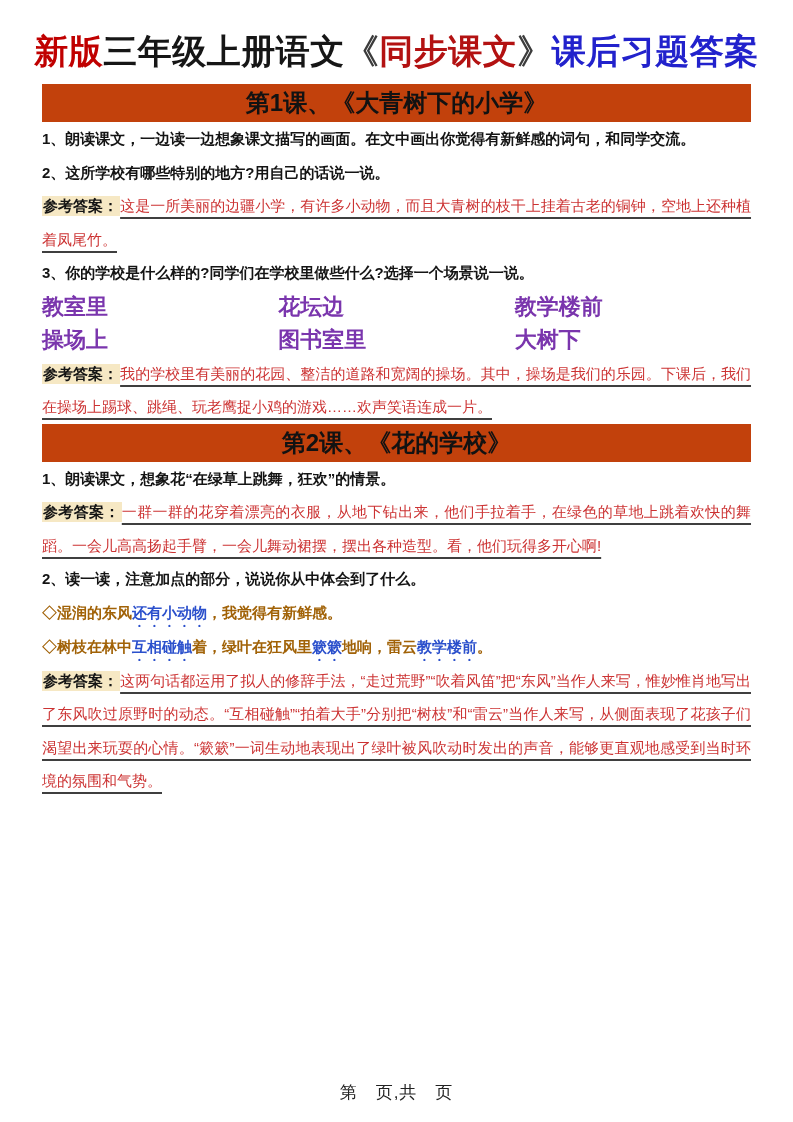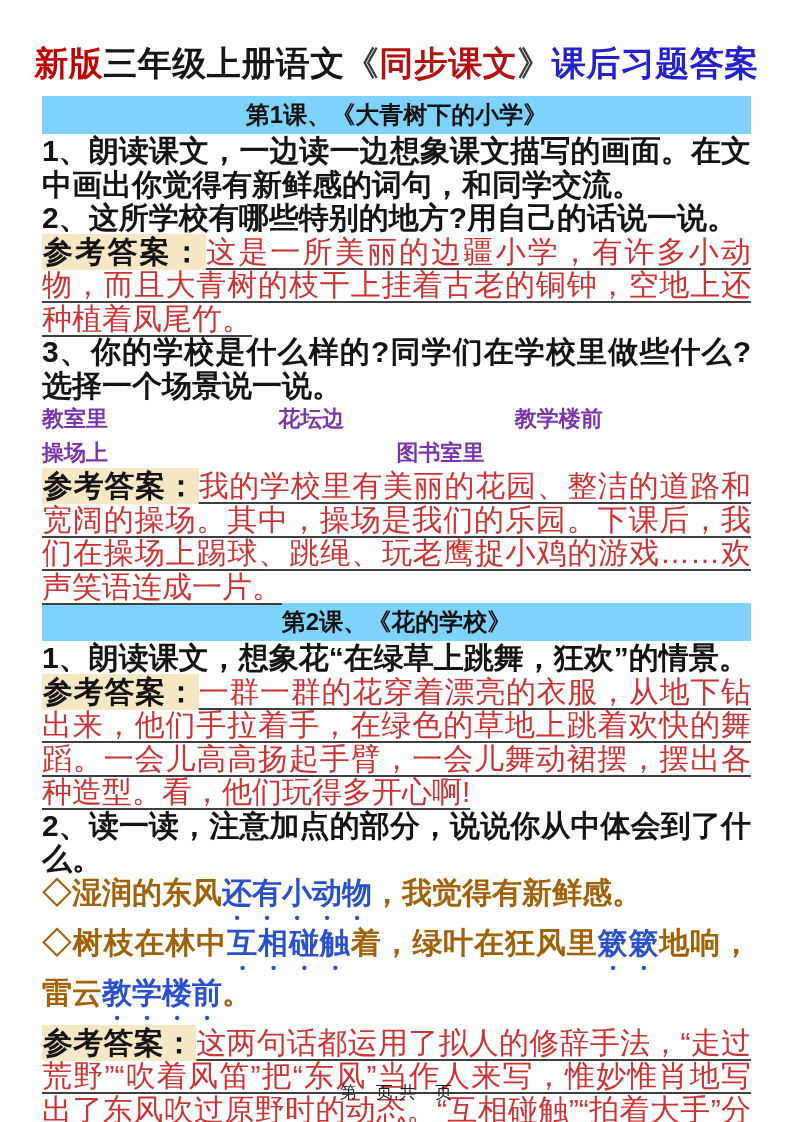--- a/index.html
+++ b/index.html
@@ -7,47 +7,47 @@
   .page {
     position:relative;
     width:793px; height:1122px;
     margin:0 auto;
     background:#ffffff;
     font-family:"Liberation Sans", sans-serif;
     color:#1a1a1a;
     overflow:hidden;
   }
   .title {
-    padding-top:40px;
+    padding-top:28px;
     text-align:center;
     font-size:34px;
     font-weight:bold;
     line-height:46px;
     letter-spacing:0.5px;
     white-space:nowrap;
   }
   .t-red    { color:#c00000; }
   .t-black  { color:#161616; }
   .t-bracket{ color:#3c3c3c; }
   .t-red2   { color:#b31212; }
   .t-blue   { color:#2222cc; }
 
   .content { margin:10px 42px 0 42px; }
 
   .section-bar {
-    background:#7dd3fc;
+    background:#c2410c;
     height:38px;
     line-height:38px;
     text-align:center;
     font-size:24px;
     font-weight:bold;
     color:#121212;
   }
   .para {
-    font-size:30px;
+    font-size:15px;
     line-height:33.5px;
     text-align:justify;
     text-justify:inter-character;
     color:#1a1a1a;
   }
   .r-q    { font-weight:700; color:#141414; }
   .r-t    { font-weight:600; color:#a16207; }
   .r-label{
     font-weight:700; color:#141414;
     background:#f6e8c4;
@@ -102,20 +102,21 @@
       <div class="para"><span class="r-q">3、你的学校是什么样的?同学们在学校里做些什么?选择一个场景说一说。</span></div>
       <div class="options">
         <div class="options-row">
           <span class="option-word">教室里</span>
           <span class="option-word">花坛边</span>
           <span class="option-word">教学楼前</span>
         </div>
         <div class="options-row">
           <span class="option-word">操场上</span>
           <span class="option-word">图书室里</span>
+          <span class="option-word">大树下</span>
         </div>
       </div>
       <div class="para"><span class="r-label">参考答案：</span><span class="r-red">我的学校里有美丽的花园、整洁的道路和宽阔的操场。其中，操场是我们的乐园。下课后，我们在操场上踢球、跳绳、玩老鹰捉小鸡的游戏……欢声笑语连成一片。</span></div>
       <div class="section-bar">第2课、《花的学校》</div>
       <div class="para"><span class="r-q">1、朗读课文，想象花“在绿草上跳舞，狂欢”的情景。</span></div>
       <div class="para"><span class="r-label">参考答案：</span><span class="r-red">一群一群的花穿着漂亮的衣服，从地下钻出来，他们手拉着手，在绿色的草地上跳着欢快的舞蹈。一会儿高高扬起手臂，一会儿舞动裙摆，摆出各种造型。看，他们玩得多开心啊!</span></div>
       <div class="para"><span class="r-q">2、读一读，注意加点的部分，说说你从中体会到了什么。</span></div>
       <div class="para"><span class="r-t">◇湿润的东风</span><span class="r-blue">还有小动物</span><span class="r-t">，我觉得有新鲜感。</span></div>
       <div class="para"><span class="r-t">◇树枝在林中</span><span class="r-blue">互相碰触</span><span class="r-t">着，绿叶在狂风里</span><span class="r-blue">簌簌</span><span class="r-t">地响，雷云</span><span class="r-blue">教学楼前</span><span class="r-t">。</span></div>
       <div class="para"><span class="r-label">参考答案：</span><span class="r-red">这两句话都运用了拟人的修辞手法，“走过荒野”“吹着风笛”把“东风”当作人来写，惟妙惟肖地写出了东风吹过原野时的动态。“互相碰触”“拍着大手”分别把“树枝”和“雷云”当作人来写，从侧面表现了花孩子们渴望出来玩耍的心情。“簌簌”一词生动地表现出了绿叶被风吹动时发出的声音，能够更直观地感受到当时环境的氛围和气势。</span></div>

